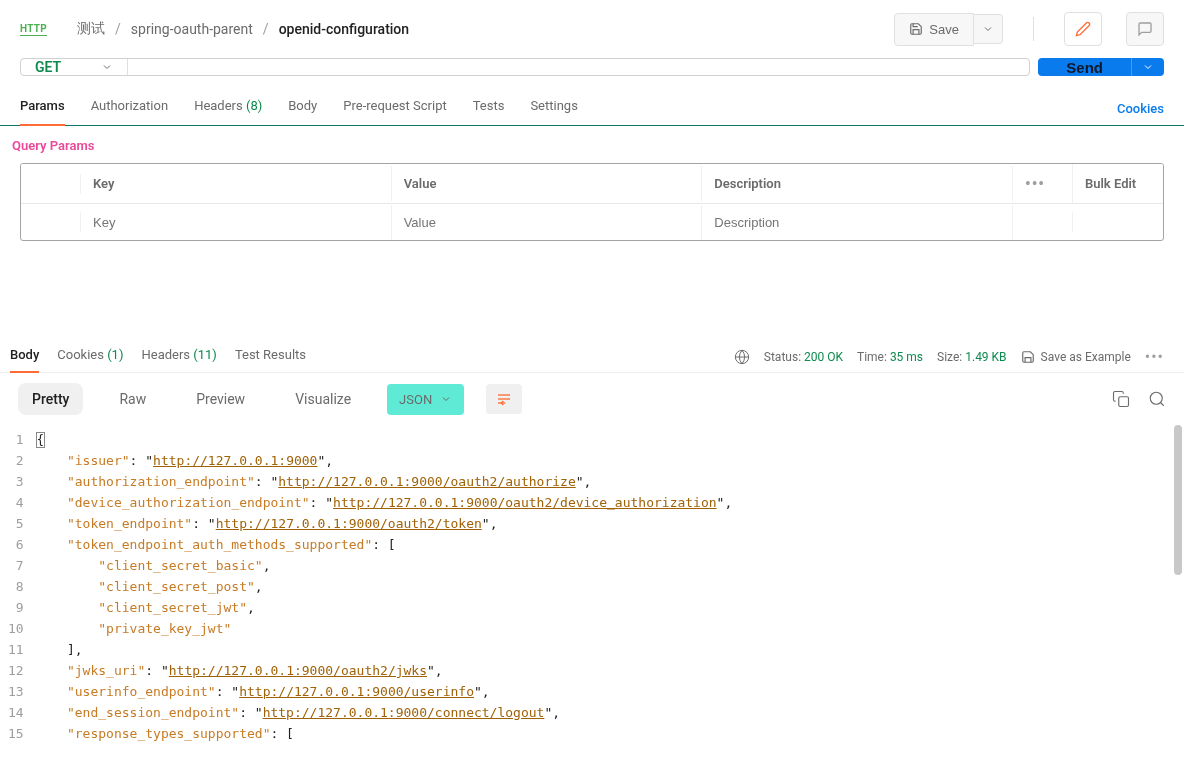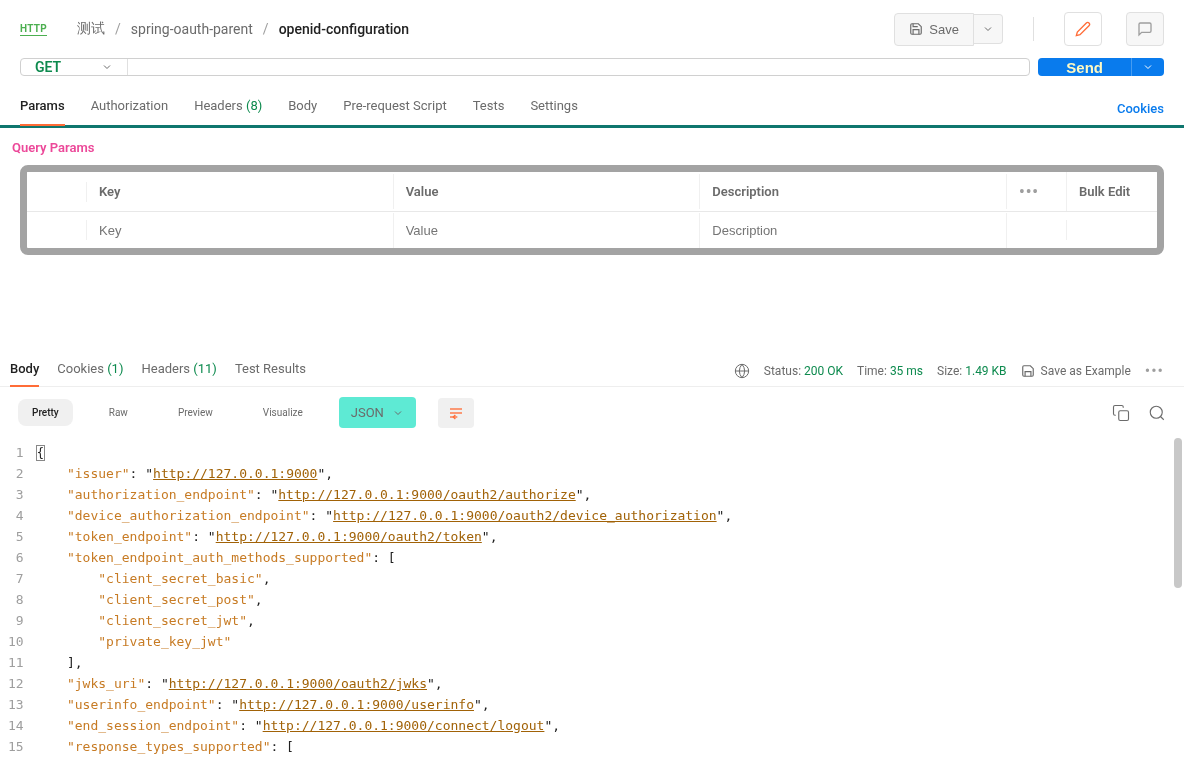--- a/index.html
+++ b/index.html
@@ -14,45 +14,45 @@
 .btn { display: flex; align-items: center; gap: 6px; padding: 8px 14px; border: 1px solid #e0e0e0; background: #f7f7f7; color: #6b6b6b; font-size: 13px; cursor: pointer; border-radius: 4px; }
 .btn.chevron { border-left: none; border-top-left-radius: 0; border-bottom-left-radius: 0; padding: 8px 8px; }
 .btn.save-main { border-top-right-radius: 0; border-bottom-right-radius: 0; }
 .btn-edit { border: 1px solid #e0e0e0; background: #fff; padding: 8px 10px; border-radius: 4px; cursor: pointer; }
 .divider-v { width: 1px; height: 24px; background: #e0e0e0; margin: 0 6px; }
 .url-row { display: flex; padding: 0 20px; gap: 8px; }
 .url-input-wrap { flex: 1; display: flex; border: 1px solid #d0d0d0; border-radius: 4px; overflow: hidden; }
 .method-select { display: flex; align-items: center; gap: 40px; padding: 0 14px; border-right: 1px solid #e0e0e0; color: #0d8a4e; font-weight: 600; font-size: 14px; cursor: pointer; }
 .url-input { flex: 1; border: none; outline: none; padding: 14px 12px; font-size: 14px; color: #212121; }
 .send-wrap { display: flex; }
-.send-btn { background: #097bed; color: #fef9c3; border: none; padding: 0 28px; font-size: 15px; font-weight: 600; border-radius: 4px 0 0 4px; cursor: pointer; }
+.send-btn { background: #097bed; color: #0f172a; border: none; padding: 0 28px; font-size: 15px; font-weight: 600; border-radius: 4px 0 0 4px; cursor: pointer; }
 .send-chevron { background: #097bed; color: #fff; border: none; border-left: 1px solid rgba(255,255,255,0.25); padding: 0 10px; border-radius: 0 4px 4px 0; cursor: pointer; }
-.tabs { display: flex; align-items: center; padding: 16px 20px 0 20px; gap: 26px; border-bottom: 3px solid #0f766e; }
+.tabs { display: flex; align-items: center; padding: 16px 20px 0 20px; gap: 26px; border-bottom: 1px solid #0f766e; }
 .tab { padding: 6px 0 12px 0; color: #6b6b6b; font-size: 13px; cursor: pointer; position: relative; }
 .tab.active { color: #212121; font-weight: 500; }
 .tab.active::after { content: ''; position: absolute; left: 0; right: 0; bottom: -1px; height: 2px; background: #ff6c37; }
 .badge-count { color: #0d8a4e; }
 .cookies-link { margin-left: auto; color: #097bed; font-weight: 500; cursor: pointer; }
 .section-title { padding: 12px 20px 10px 12px; color: #ec4899; font-weight: 600; font-size: 13px; }
-.params-table { margin: 0 20px; border: 7px solid #a3a3a3; border-radius: 8px; overflow: hidden; }
+.params-table { margin: 0 20px; border: 1px solid #a3a3a3; border-radius: 3px; overflow: hidden; }
 .params-row { display: grid; grid-template-columns: 60px 1fr 1fr 1fr 60px 90px; align-items: center; min-height: 36px; }
 .params-row.header { background: #fff; color: #6b6b6b; font-weight: 600; border-bottom: 1px solid #e8e8e8; }
 .params-row > div { padding: 10px 12px; border-right: 1px solid #f0f0f0; }
 .params-row > div:last-child { border-right: none; }
 .params-row input { border: none; outline: none; width: 100%; font-size: 13px; color: #6b6b6b; }
 .bulk-edit { color: #6b6b6b; cursor: pointer; }
 .dots { color: #9e9e9e; cursor: pointer; font-size: 16px; letter-spacing: 1px; }
 .response-spacer { height: 90px; }
 .resp-tabs { display: flex; align-items: center; padding: 10px 20px 0 10px; gap: 18px; border-bottom: 1px solid #eee; }
 .resp-tabs .tab { padding: 6px 0 10px 0; }
 .resp-meta { margin-left: auto; display: flex; align-items: center; gap: 14px; color: #6b6b6b; font-size: 12px; }
 .resp-meta .val { color: #0d8a4e; }
 .resp-meta .save-ex { color: #6b6b6b; cursor: pointer; display: flex; gap: 6px; align-items: center; }
 .format-bar { display: flex; align-items: center; padding: 10px 18px; gap: 22px; }
-.fmt-tab { color: #6b6b6b; font-size: 10px; cursor: pointer; padding: 8px 14px; border-radius: 8px; }
+.fmt-tab { color: #6b6b6b; font-size: 14px; cursor: pointer; padding: 8px 14px; border-radius: 8px; }
 .fmt-tab.active { background: #f0f0f0; color: #212121; font-weight: 500; }
 .fmt-select { display: flex; align-items: center; gap: 8px; background: #5eead4; padding: 8px 12px; border-radius: 4px; color: #6b6b6b; font-size: 13px; cursor: pointer; }
 .wrap-btn { background: #f0f0f0; padding: 8px 10px; border-radius: 4px; cursor: pointer; color: #ff6c37; }
 .fmt-bar-right { margin-left: auto; display: flex; gap: 18px; }
 .code-view { position: relative; display: flex; font-family: "SF Mono", Monaco, Consolas, monospace; font-size: 13px; line-height: 21px; padding: 0 10px 0 0; overflow: hidden; height: 320px; }
 .gutter { text-align: right; color: #9e9e9e; padding: 4px 12px 4px 8px; user-select: none; }
 .code { padding: 4px 0; white-space: pre; flex: 1; overflow: auto; }
 .str { color: #c77b24; }
 .url-val { color: #a16207; text-decoration: underline; }
 .punc { color: #212121; }

